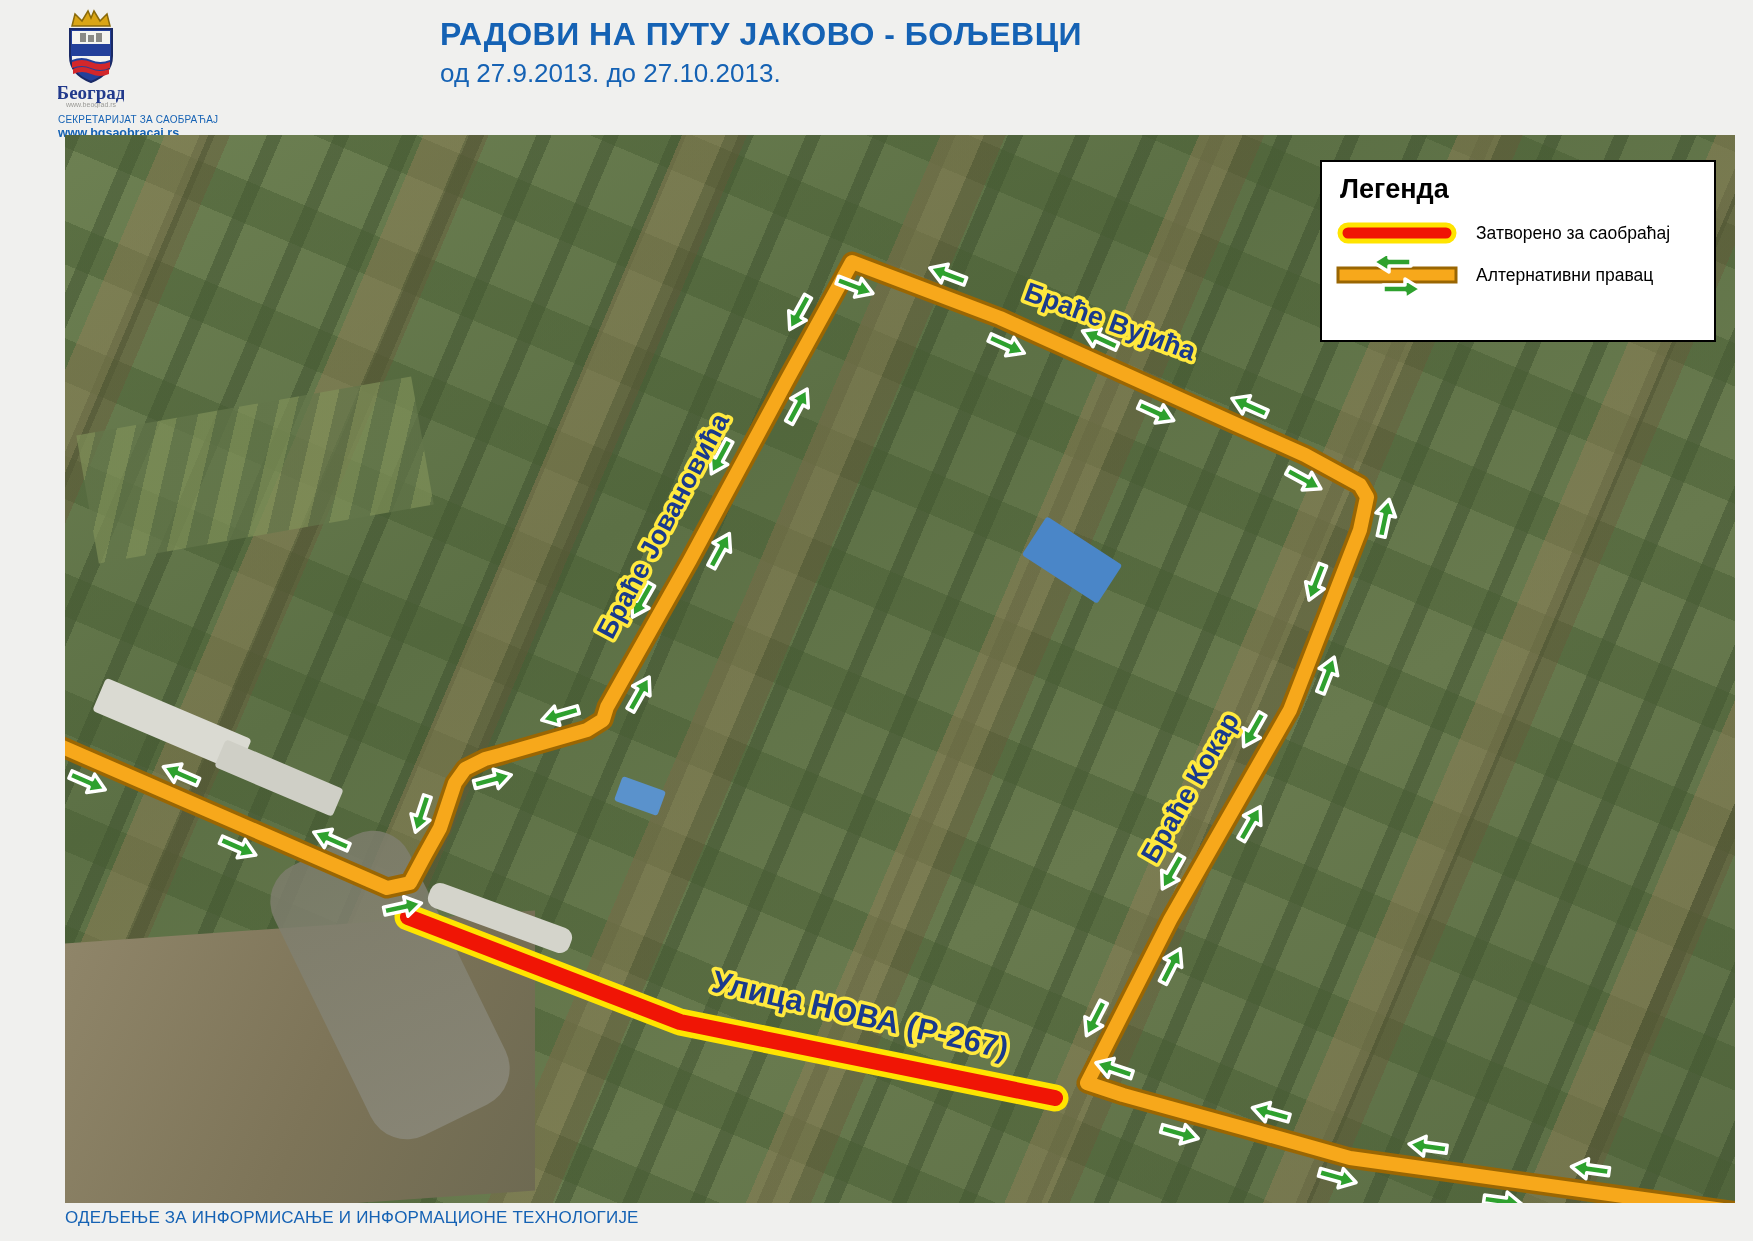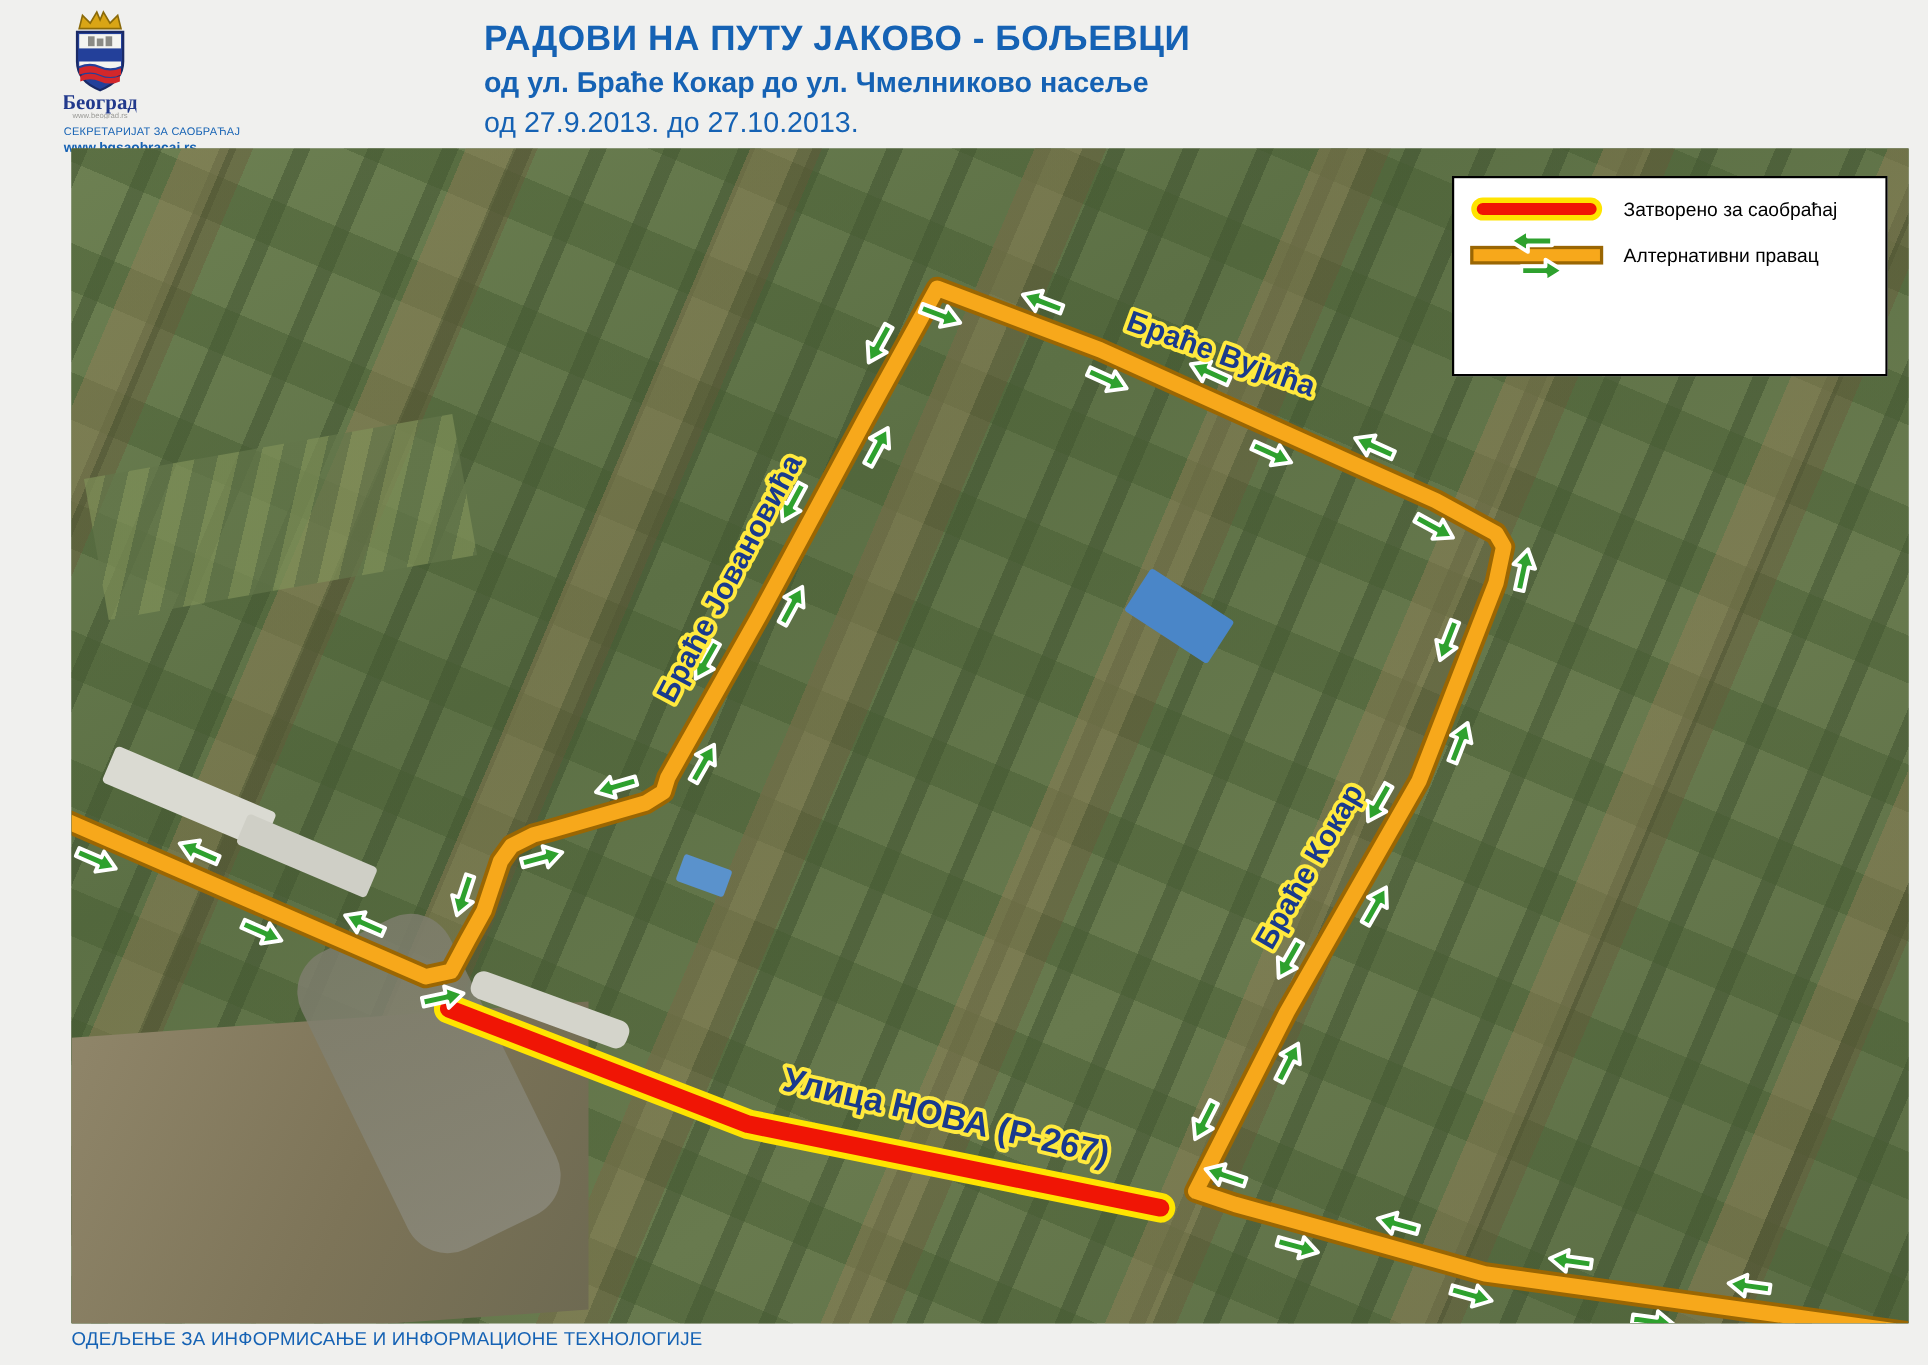--- a/index.html
+++ b/index.html
@@ -79,21 +79,20 @@
       <text x="33" y="91" text-anchor="middle" class="logo-city">Београд</text>
       <text x="33" y="99" text-anchor="middle" class="logo-url">www.beograd.rs</text>
     </svg>
   </div>
   <div class="secretariat">СЕКРЕТАРИЈАТ ЗА САОБРАЋАЈ</div>
   <div class="sec-url">www.bgsaobracaj.rs</div>
 </div>
 
 <div class="header-title">
   <div class="title-1">РАДОВИ НА ПУТУ ЈАКОВО - БОЉЕВЦИ</div>
-  <div class="title-2">од ул. Браће Кокар до ул. Чмелниково насеље</div>
   <div class="title-3">од 27.9.2013. до 27.10.2013.</div>
 </div>
 
 <div class="map">
   <div class="patch patch-strips"></div>
   <div class="patch patch-plow"></div>
   <div class="patch patch-pond"></div>
   <div class="patch patch-hangar1"></div>
   <div class="patch patch-hangar2"></div>
   <div class="patch patch-hangar3"></div>
@@ -224,20 +223,21 @@
       </g>
       <g>
         <text class="street-label" font-size="27" transform="translate(1042,195) rotate(20)">Браће Вујића</text>
         <text class="street-label" font-size="27" transform="translate(606,395) rotate(-62)">Браће Јовановића</text>
         <text class="street-label" font-size="27" transform="translate(1133,657) rotate(-60)">Браће Кокар</text>
         <text class="street-label" font-size="31" transform="translate(793,890) rotate(13)">Улица НОВА (Р-267)</text>
       </g>
     </svg>
 
   <div class="legend">
+    <div class="legend-title">Легенда</div>
     <div class="legend-row legend-row-1">
       <svg width="122" height="24" viewBox="0 0 122 24">
         <rect x="4" y="4" width="114" height="16" rx="8" style="fill:var(--closed-red);stroke:var(--closed-yellow);stroke-width:5"></rect>
       </svg>
       <span class="legend-label">Затворено за саобраћај</span>
     </div>
     <div class="legend-row legend-row-2">
       <svg width="122" height="52" viewBox="0 0 122 52">
         <rect x="2" y="19" width="118" height="14" style="fill:var(--road-orange);stroke:var(--road-border);stroke-width:3"></rect>
         <g transform="translate(56,13) rotate(180)">

